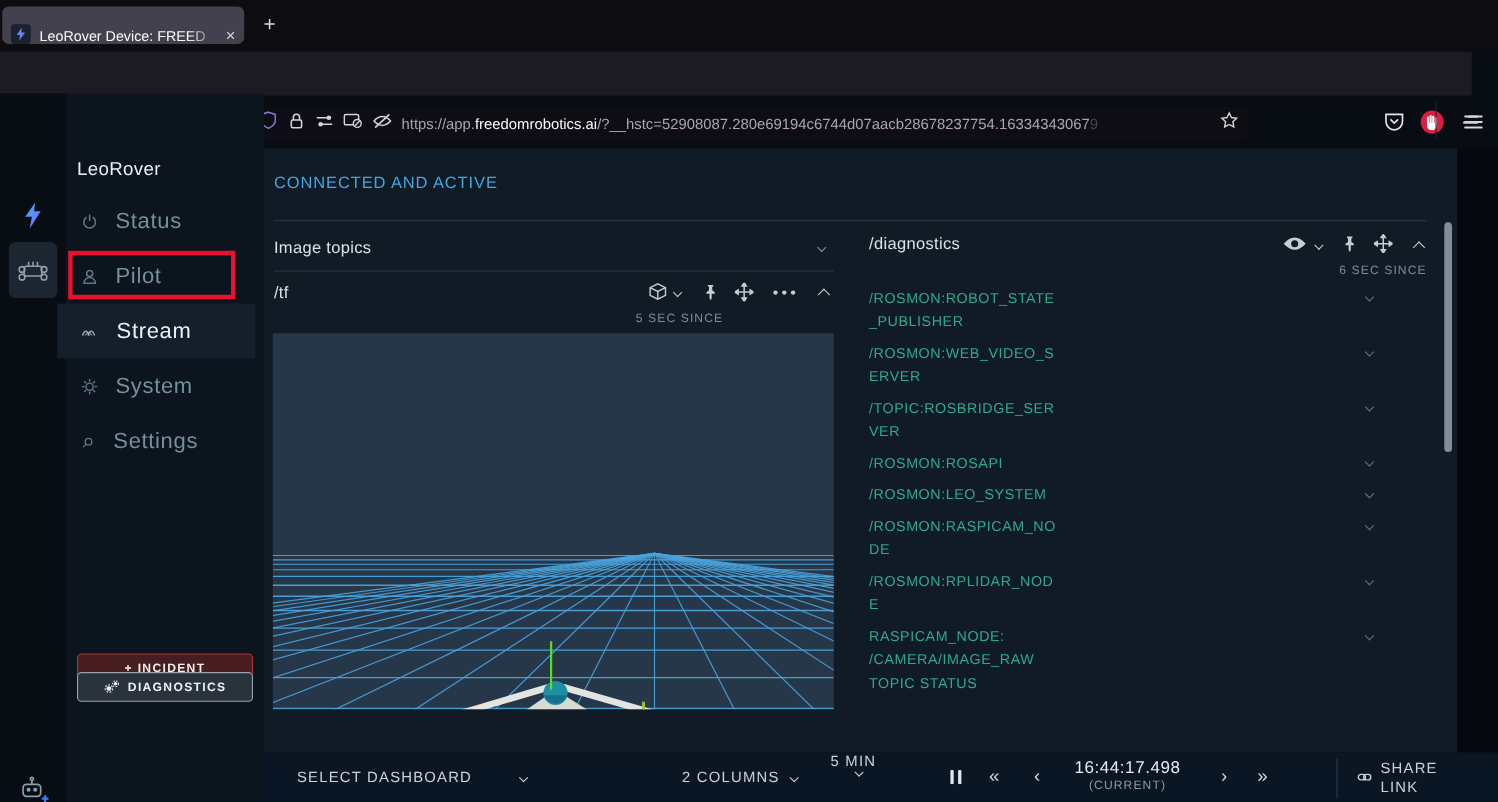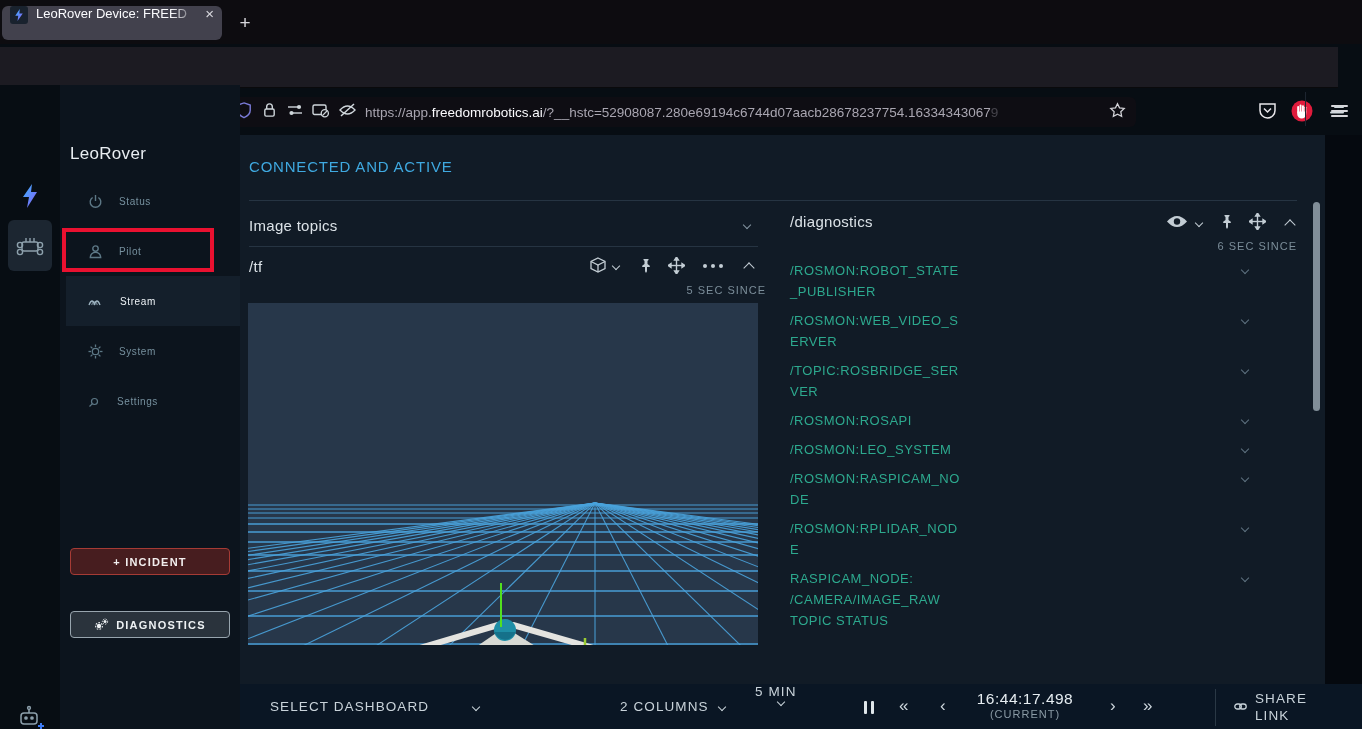--- a/index.html
+++ b/index.html
@@ -3,44 +3,44 @@
 <meta charset="utf-8">
 <style>
   html,body{margin:0;padding:0;background:#000;}
   body{font-family:"Liberation Sans",sans-serif;}
   #root{position:relative;width:1362px;height:729px;overflow:hidden;background:#070d13;}
   .abs{position:absolute;}
   .row{display:flex;align-items:center;}
 
   
   .tabstrip{left:0;top:0;width:1362px;height:44px;background:#0d0c10;}
-  .tab{left:2px;top:6px;width:220px;height:34px;background:#42414d;border-radius:6px;display:flex;align-items:flex-start;padding:0 8px;box-sizing:border-box;}
+  .tab{left:2px;top:6px;width:220px;height:34px;background:#42414d;border-radius:6px;display:flex;align-items:flex-end;padding:0 8px;box-sizing:border-box;}
   .favicon{width:18px;height:18px;border-radius:3px;background:#19222e;display:flex;align-items:center;justify-content:center;flex:0 0 auto;}
   .tab-title{color:#fbfbfe;font-size:13px;margin-left:8px;white-space:nowrap;overflow:hidden;flex:1;
     -webkit-mask-image:linear-gradient(90deg,#000 82%,transparent 98%);mask-image:linear-gradient(90deg,#000 82%,transparent 98%);}
   .tab-close{color:#d8d8de;font-size:15px;line-height:15px;margin-left:4px;cursor:default;}
   .newtab{left:232px;top:10px;width:26px;height:26px;color:#d7d7dc;font-size:19px;display:flex;align-items:center;justify-content:center;border-radius:4px;}
   .toolbar{left:0;top:47px;width:1338px;height:41px;background:#1c1b22;border-bottom:1px solid #0a0a0c;box-sizing:border-box;}
   .urlbar{left:226px;top:50px;width:910px;height:30px;background:#0e0d13;border-radius:6px;display:flex;align-items:center;padding:0 10px;box-sizing:border-box;}
   .url-text{font-size:13.5px;white-space:nowrap;overflow:hidden;color:#a9a6b1;margin-left:8px;flex:1;}
   .url-text .dom{color:#fbfbfe;}
   .url-fade{opacity:.35;}
   .navbtn{width:28px;height:28px;display:flex;align-items:center;justify-content:center;border-radius:4px;}
 
   
   .rail{left:0;top:85px;width:60px;height:644px;background:#070d13;}
   .devbox{left:8px;top:135px;width:44px;height:51px;background:#1c2631;border-radius:6px;display:flex;align-items:center;justify-content:center;}
   .side{left:60px;top:85px;width:180px;height:644px;background:#0c141d;}
   .side-title{left:70px;top:144px;color:#e9eef2;font-size:17px;letter-spacing:.3px;}
-  .menu-item{left:66px;width:180px;height:50px;display:flex;align-items:center;padding-left:22px;box-sizing:border-box;color:#76909e;font-size:10px;letter-spacing:.6px;}
+  .menu-item{left:52px;width:180px;height:50px;display:flex;align-items:center;padding-left:22px;box-sizing:border-box;color:#76909e;font-size:20px;letter-spacing:.6px;}
   .menu-item .mi-label{margin-left:16px;}
   .menu-item.active{background:#141f2b;color:#edf2f6;}
   .annotation{left:62px;top:228px;width:152px;height:44px;border:4px solid #ea1130;box-sizing:border-box;}
   .btn{left:70px;width:160px;height:27px;border-radius:4px;display:flex;align-items:center;justify-content:center;color:#f2eeee;font-size:11px;font-weight:bold;letter-spacing:1.2px;box-sizing:border-box;}
-  .btn-incident{top:548px;background:#471d1f;border:1px solid #a63b35;}
+  .btn-incident{top:594px;background:#471d1f;border:1px solid #a63b35;}
   .btn-diag{top:611px;background:#2a333c;border:1px solid #98a5ae;color:#eef2f4;}
 
   
   .content{left:240px;top:135px;width:1085px;height:549px;background:#111b26;}
   .banner{left:249px;top:158px;color:#3fa9e0;font-size:15px;letter-spacing:.8px;}
   .divider{background:#263442;height:1px;}
   .label-lg{color:#dbe2e7;font-size:15px;letter-spacing:.3px;}
   .since{color:#7b8d99;font-size:11px;letter-spacing:1px;}
   .chev{display:inline-block;width:7px;height:7px;border-right:1.7px solid currentColor;border-bottom:1.7px solid currentColor;}
   .chev.down{transform:rotate(45deg);}
@@ -366,21 +366,21 @@
   <div class="abs hicon" style="left:702px;top:263px;">
     <svg width="22" height="6" viewBox="0 0 22 6">
         <g fill="#c3cdd4">
           <circle cx="3" cy="3" r="2"></circle>
           <circle cx="11" cy="3" r="2"></circle>
           <circle cx="19" cy="3" r="2"></circle>
         </g>
       </svg>
   </div>
   <span class="abs chev up" style="left:745px;top:264px;color:#c3cdd4;"></span>
-  <div class="abs since" style="left:566px;top:284px;width:200px;text-align:right;">5 SEC SINCE</div>
+  <div class="abs since" style="left:578px;top:284px;width:200px;">5 SEC SINCE</div>
 
   <div class="abs viz">
     <svg id="grid-svg" width="510" height="342" viewBox="0 0 510 342">
         <line x1="-10" y1="202" x2="520" y2="202" stroke="#4aa3dc" stroke-width="1" opacity="0.95"></line>
         <line x1="-10" y1="206" x2="520" y2="206" stroke="#4aa3dc" stroke-width="1" opacity="0.95"></line>
         <line x1="-10" y1="210" x2="520" y2="210" stroke="#4aa3dc" stroke-width="1" opacity="0.95"></line>
         <line x1="-10" y1="215" x2="520" y2="215" stroke="#4aa3dc" stroke-width="1" opacity="0.95"></line>
         <line x1="-10" y1="221" x2="520" y2="221" stroke="#4aa3dc" stroke-width="1.3" opacity="0.95"></line>
         <line x1="-10" y1="229" x2="520" y2="229" stroke="#4aa3dc" stroke-width="1.3" opacity="0.95"></line>
         <line x1="-10" y1="239" x2="520" y2="239" stroke="#4aa3dc" stroke-width="1.3" opacity="0.95"></line>

